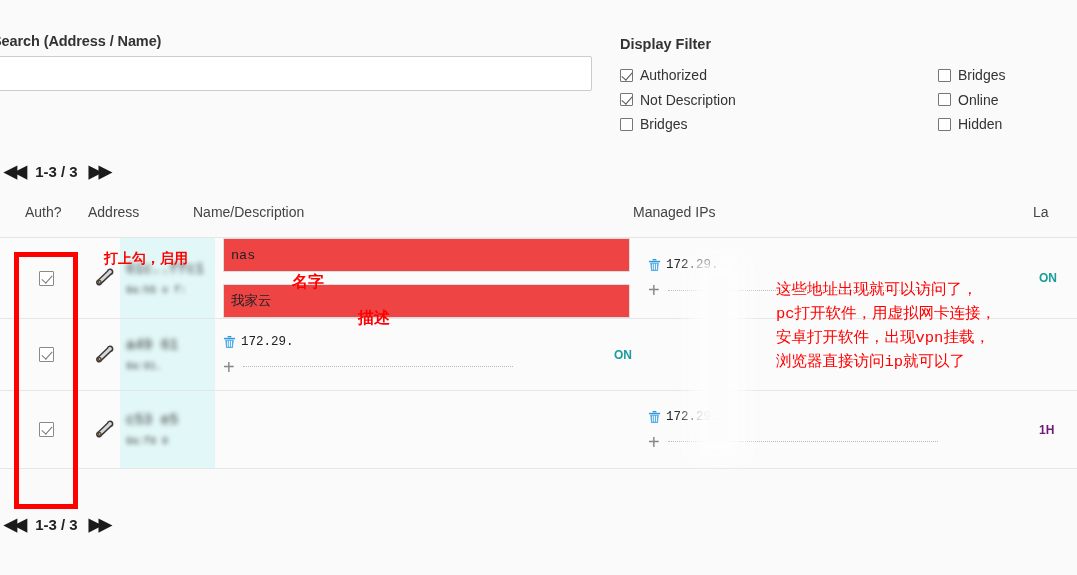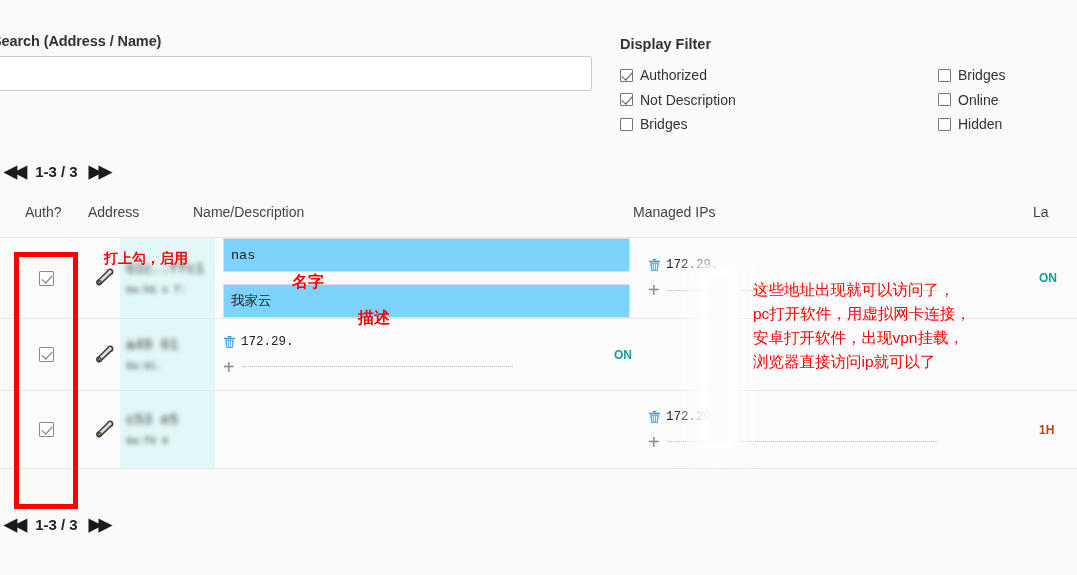--- a/index.html
+++ b/index.html
@@ -92,21 +92,21 @@
   }
   .addr-sub {
     font-family: "Liberation Mono", monospace; font-size: 10px; color: #444;
     margin-top: 8px; white-space: nowrap; overflow: hidden;
   }
   .blur-1 { filter: blur(2.6px); }
   .blur-2 { filter: blur(2.2px); }
 
   .cell-name { width: 425px; display: flex; flex-direction: column; justify-content: center; padding: 0 10px 0 8px; }
   .ni {
-    display: block; width: 100%; height: 26px; border: 1px solid #ddd; background: #7dd3fc;
+    display: block; width: 100%; height: 26px; border: 1px solid #ddd; background: #ef4444;
     padding: 16px 7px; outline: none; color: #222; border-radius: 1px;
   }
   .ni.name-field { font-family: "Liberation Mono", monospace; font-size: 13.5px; }
   .ni.desc-field { font-family: "Liberation Sans", sans-serif; font-size: 13.5px; margin-top: 12px; }
   .ni::placeholder { color: #aaa; }
 
   .cell-ips { width: 395px; display: flex; flex-direction: column; justify-content: center; padding-left: 8px; }
   .ip-line { display: flex; align-items: center; height: 20px; }
   .trash-icon { width: 13px; height: 14px; margin-right: 5px; flex: 0 0 auto; }
   .ip-text { font-family: "Liberation Mono", monospace; font-size: 12.5px; color: #222; white-space: nowrap; }
@@ -121,22 +121,23 @@
   
   .anno {
     position: absolute; color: #ff0000; font-weight: bold;
     font-family: "Liberation Sans", sans-serif; white-space: nowrap;
     pointer-events: none;
   }
   .anno-enable  { left: 104px;  top: 250px; font-size: 14px; }
   .anno-name    { left: 292px;  top: 272px; font-size: 16px; }
   .anno-desc    { left: 358px;  top: 308px; font-size: 16px; }
   .anno-ip {
-    left: 753px; top: 278px; font-size: 15.5px; line-height: 24px;
+    left: 776px; top: 278px; font-size: 15.5px; line-height: 24px;
     font-weight: normal;
+    font-family: Liberation Mono, monospace;
   }
   .anno-ip div { white-space: nowrap; }
 
   .red-box {
     position: absolute; left: 14px; top: 252px; width: 64px; height: 257px;
     border: 5px solid #ff0000; background: transparent; pointer-events: none;
   }
 
   
   .smudge {
@@ -314,21 +315,21 @@
               <rect x="8.6" y="6.2" width="1" height="6.4" fill="#fff"></rect>
             </svg>
             <span class="ip-text">172.29.</span>
           </div>
           <div class="add-line">
             <span class="plus-icon">+</span>
             <span class="dotted"></span>
           </div>
         </div>
         <div class="cell cell-last">
-          <span class="status-ago" style="color:#c2410c">1H</span>
+          <span class="status-ago" style="color:#701a75">1H</span>
         </div>
       </div>
 
     </div>
   </div>
 
   <div class="smudge"></div>
 
   <div class="red-box"></div>
 

